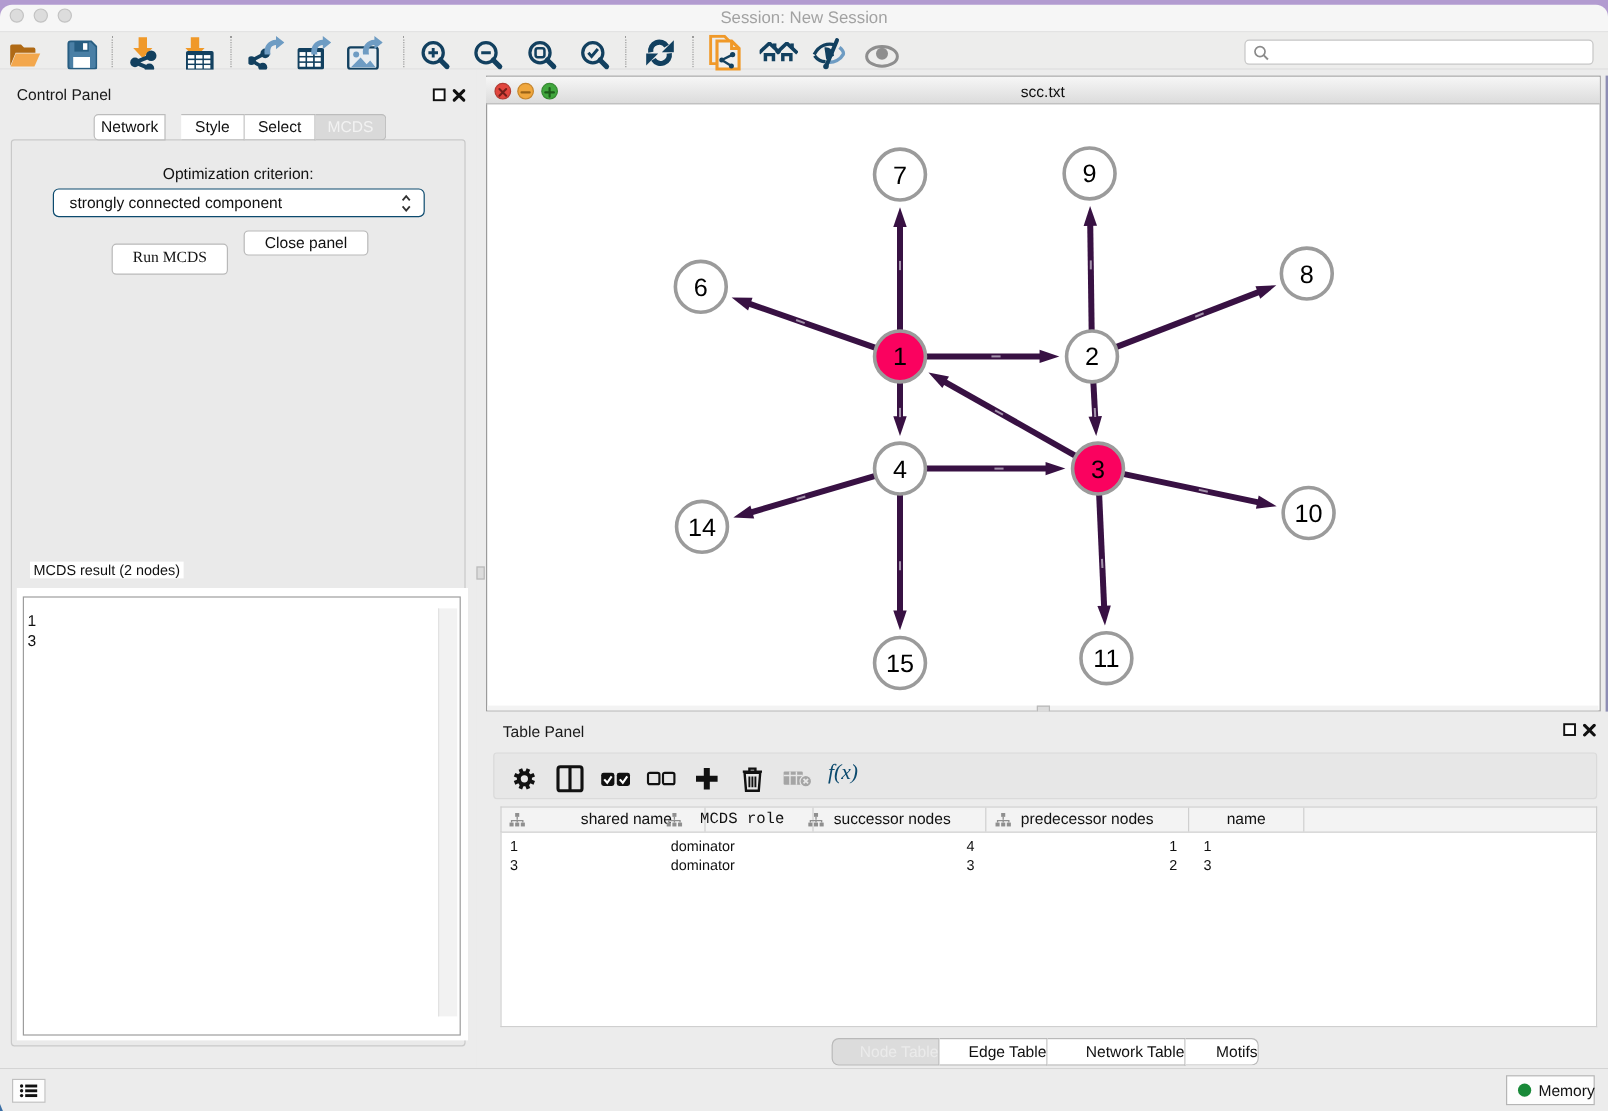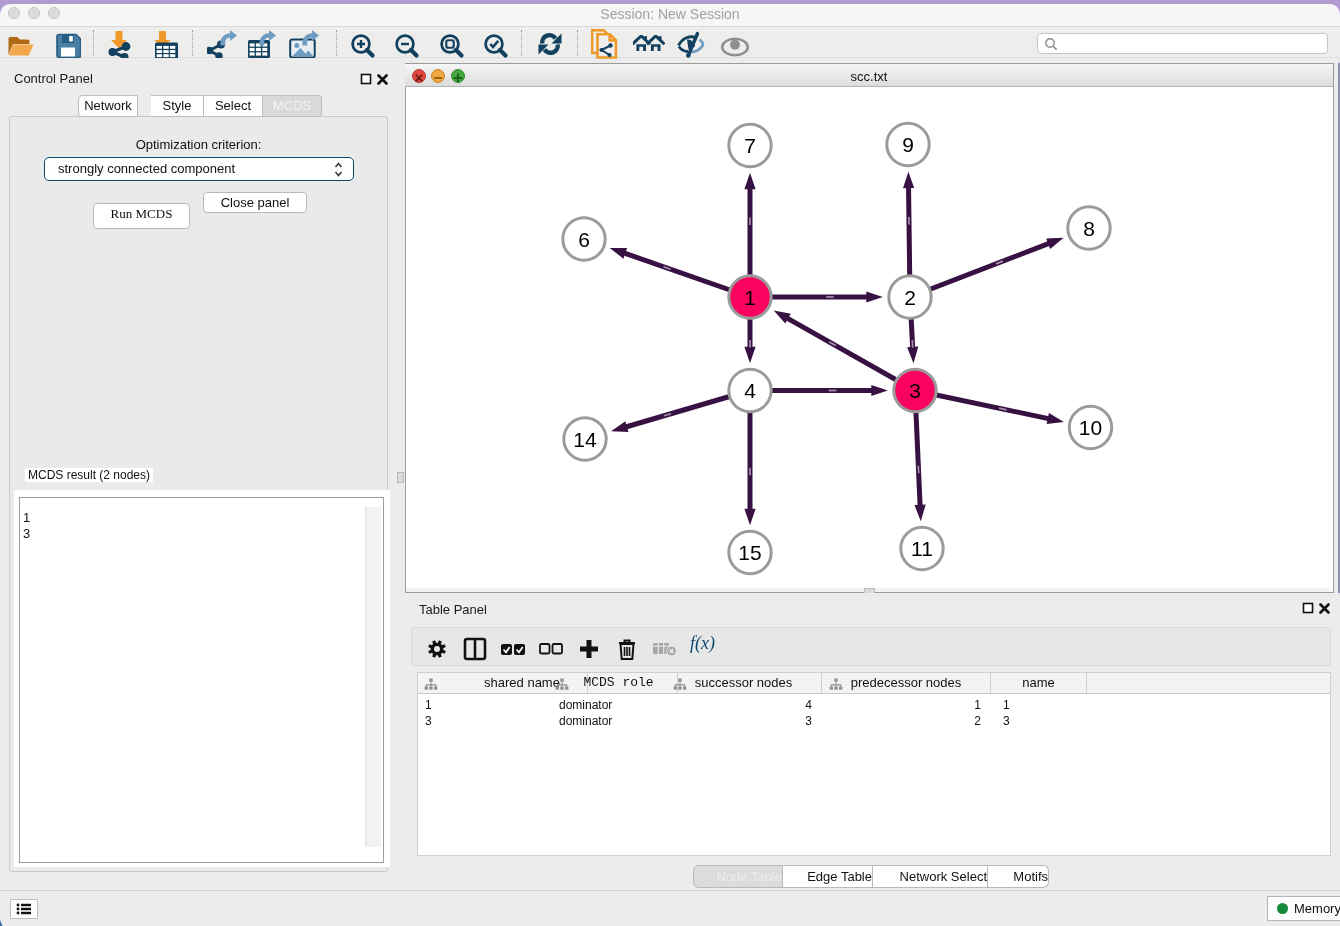--- a/index.html
+++ b/index.html
@@ -413,31 +413,31 @@
 <div class="tcell" style="left:666px;top:698px;width:146px;text-align:right;">4</div>
 <div class="tcell" style="left:822px;top:698px;width:159px;text-align:right;">1</div>
 <div class="tcell" style="left:1003px;top:698px;">1</div>
 <div class="tcell" style="left:425px;top:714px;">3</div>
 <div class="tcell" style="left:559px;top:714px;">dominator</div>
 <div class="tcell" style="left:666px;top:714px;width:146px;text-align:right;">3</div>
 <div class="tcell" style="left:822px;top:714px;width:159px;text-align:right;">2</div>
 <div class="tcell" style="left:1003px;top:714px;">3</div>
 <div class="btab" style="left:693px;width:90px;border-radius:6px 0 0 6px;background:#dcdcdc;color:#ebebeb;">Node Table</div>
 <div class="btab" style="left:783px;width:90px;border-left:none;">Edge Table</div>
-<div class="btab" style="left:873px;width:115px;border-left:none;">Network Select</div>
+<div class="btab" style="left:873px;width:115px;border-left:none;">Network Table</div>
 <div class="btab" style="left:988px;width:61px;border-left:none;border-radius:0 6px 6px 0;">Motifs</div>
 
 <div class="abs" id="statusline"></div>
 <div class="abs" id="statusbar"></div>
 <div class="abs" id="listbtn"><svg width="26" height="18" viewBox="0 0 26 18">
       <g fill="#111">
         <circle cx="7" cy="5" r="1.4"></circle>
         <rect x="10" y="3.8" width="10" height="2.4"></rect>
         <circle cx="7" cy="9" r="1.4"></circle>
         <rect x="10" y="7.8" width="10" height="2.4"></rect>
         <circle cx="7" cy="13" r="1.4"></circle>
         <rect x="10" y="11.8" width="10" height="2.4"></rect>
       </g>
     </svg></div>
-<div class="abs" id="membtn" style="white-space:nowrap;line-height:23px;margin-left:12px;"><span style="display:inline-block;width:11px;height:11px;border-radius:50%;background:#188938;margin-left:9px;vertical-align:-1px;"></span><span style="margin-left:6px;">Memory</span></div>
+<div class="abs" id="membtn" style="white-space:nowrap;line-height:23px;"><span style="display:inline-block;width:11px;height:11px;border-radius:50%;background:#188938;margin-left:9px;vertical-align:-1px;"></span><span style="margin-left:6px;">Memory</span></div>
 <svg class="abs" style="left:0;top:920px;" width="6" height="6" viewBox="0 0 6 6">
     <path d="M0 6 L0 0 L2.5 6 Z" fill="#3a6ea5"></path>
   </svg>
 
 </body></html>

